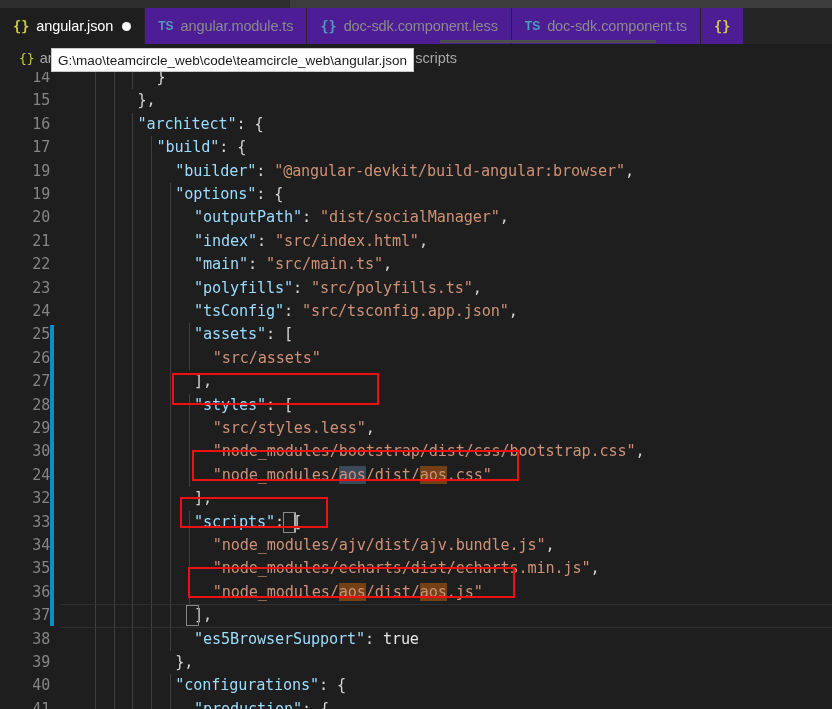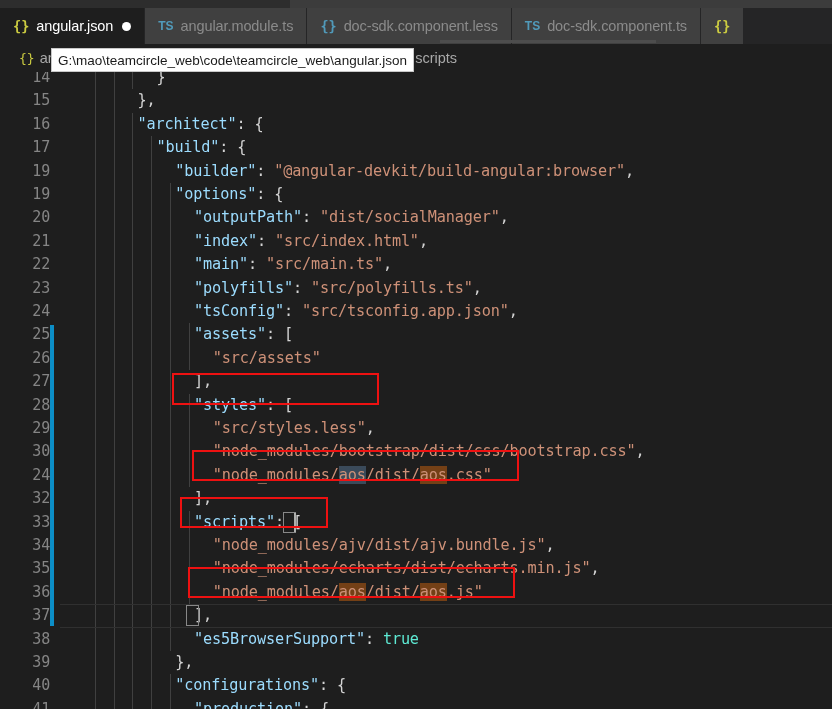--- a/index.html
+++ b/index.html
@@ -14,21 +14,21 @@
   
   .top-strip{position:absolute;left:0;top:0;width:832px;height:8px;background:#3c3c3c;}
   .top-strip .tsdark{position:absolute;left:0;top:0;width:290px;height:8px;background:#2d2d2d;}
 
   
   .tabbar{position:absolute;left:0;top:8px;width:832px;height:36px;background:#252526;
           display:flex;align-items:stretch;}
   .tab{position:relative;display:flex;align-items:center;gap:7px;
        padding:0 13px;height:36px;box-sizing:border-box;
        font-family:"Liberation Sans", sans-serif;font-size:14.5px;
-       color:#8b8b8b;background:#404040;
+       color:#8b8b8b;background:#4c1d95;
        border-right:1px solid #252526;white-space:nowrap;flex:none;}
   .tab.active{background:#1e1e1e;color:#ffffff;}
   .tab .ticon{font-family:"DejaVu Sans Mono",monospace;font-size:13.5px;font-weight:bold;}
   .tab .ticon.json{color:#cbcb41;}
   .tab .ticon.ts{color:#519aba;font-size:12px;font-family:"Liberation Sans",sans-serif;}
   .tab .ticon.less{color:#519aba;}
   .tab .dirty{width:9px;height:9px;border-radius:50%;background:#ffffff;flex:none;margin-left:2px;}
   .tab .tlabel{letter-spacing:-0.1px;}
   .tab.partial{overflow:hidden;}
   
@@ -58,21 +58,21 @@
   .lnum{position:absolute;left:0;width:44px;text-align:right;
         font-family:"DejaVu Sans Mono",monospace;font-size:15px;line-height:23.4px;
         color:#858585;letter-spacing:-0.2px;}
   .code{position:absolute;left:94px;top:0;height:23.4px;line-height:23.4px;
         font-family:"DejaVu Sans Mono",monospace;font-size:15.2px;
         white-space:pre;letter-spacing:-0.15px;}
   
   .k{color:#9cdcfe;}      
   .s{color:#ce9178;}      
   .p{color:#d4d4d4;}      
-  .b{color:#5eead4;text-align:center;}      
+  .b{color:#e5e5e5;text-align:center;}      
   .hl-sel{background:#3a4a5a;}
   .hl-find{background:#744016;}
 
   
   .git-bar{position:absolute;left:50px;top:0;width:4px;background:#0c8ec7;}
 
   
   .iguide{position:absolute;width:1px;background:#404040;}
 
   

